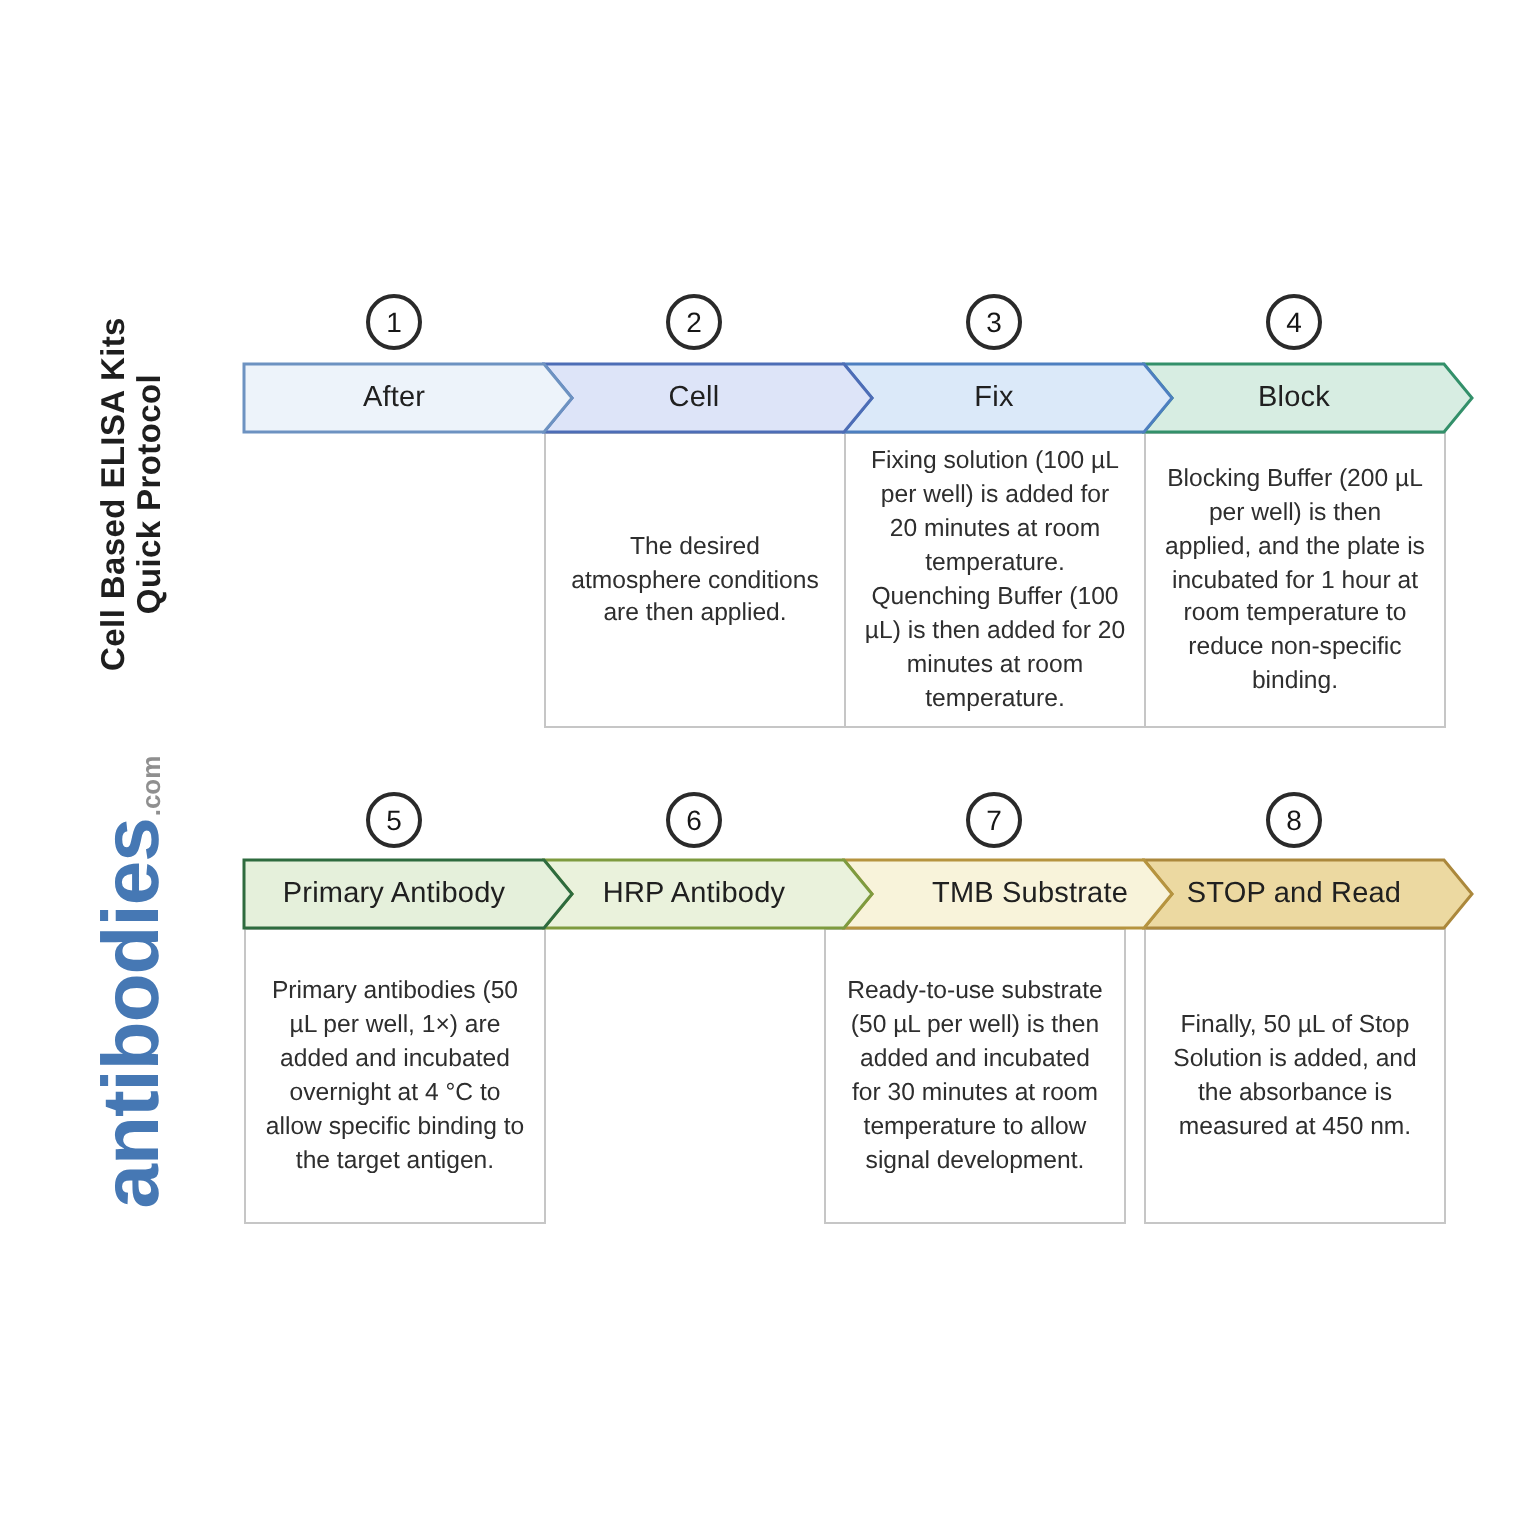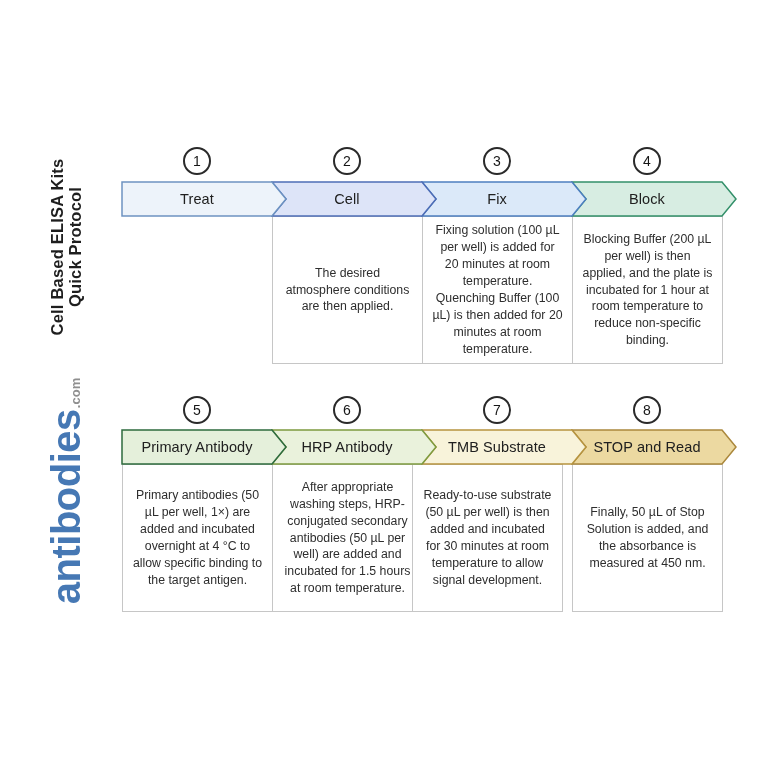--- a/index.html
+++ b/index.html
@@ -53,21 +53,21 @@
 
   <div class="brand">
     <span class="brand-word" style="color: rgb(70, 120, 180);">antibodies</span>
     <span class="brand-com" style="color: rgb(143, 143, 143);">.com</span>
   </div>
 
   <div class="num" style="left:183px;top:147px">1</div>
   <svg class="arrow z14" style="left:121px;top:181px" viewBox="0 0 166 36">
     <polygon points="1,1 151,1 165,18 151,35 1,35" stroke-width="1.5" fill="#edf3fa" stroke="#6d92c1"></polygon>
   </svg>
-  <div class="arrow-label" style="left:122px;top:182px">Treat</div>
+  <div class="arrow-label" style="left:122px;top:182px">After</div>
 
   <div class="num" style="left:333px;top:147px">2</div>
   <svg class="arrow z13" style="left:271px;top:181px" viewBox="0 0 166 36">
     <polygon points="1,1 151,1 165,18 151,35 1,35 15,18" stroke-width="1.5" fill="#dde4f8" stroke="#4d6db6"></polygon>
   </svg>
   <div class="arrow-label" style="left:272px;top:182px">Cell</div>
   <div class="desc-box" style="left:272px;top:216px">
     <span>The desired atmosphere conditions are then applied.</span>
   </div>
 
@@ -96,29 +96,26 @@
   <div class="arrow-label" style="left:122px;top:430px">Primary Antibody</div>
   <div class="desc-box" style="left:122px;top:464px">
     <span>Primary antibodies (50 µL per well, 1×) are added and incubated overnight at 4 °C to allow specific binding to the target antigen.</span>
   </div>
 
   <div class="num" style="left:333px;top:396px">6</div>
   <svg class="arrow z13" style="left:271px;top:429px" viewBox="0 0 166 36">
     <polygon points="1,1 151,1 165,18 151,35 1,35 15,18" stroke-width="1.5" fill="#eaf2dc" stroke="#7e9b3f"></polygon>
   </svg>
   <div class="arrow-label" style="left:272px;top:430px">HRP Antibody</div>
-  <div class="desc-box" style="left:272px;top:464px">
-    <span>After appropriate washing steps, HRP-conjugated secondary antibodies (50 µL per well) are added and incubated for 1.5 hours at room temperature.</span>
-  </div>
 
   <div class="num" style="left:483px;top:396px">7</div>
   <svg class="arrow z12" style="left:421px;top:429px" viewBox="0 0 166 36">
     <polygon points="1,1 151,1 165,18 151,35 1,35 15,18" stroke-width="1.5" fill="#f8f3da" stroke="#b6943f"></polygon>
   </svg>
-  <div class="arrow-label" style="left:422px;top:430px">TMB Substrate</div>
+  <div class="arrow-label" style="left:440px;top:430px">TMB Substrate</div>
   <div class="desc-box" style="left:412px;top:464px">
     <span>Ready-to-use substrate (50 µL per well) is then added and incubated for 30 minutes at room temperature to allow signal development.</span>
   </div>
 
   <div class="num" style="left:633px;top:396px">8</div>
   <svg class="arrow z11" style="left:571px;top:429px" viewBox="0 0 166 36">
     <polygon points="1,1 151,1 165,18 151,35 1,35 15,18" stroke-width="1.5" fill="#ecd9a1" stroke="#ab883c"></polygon>
   </svg>
   <div class="arrow-label" style="left:572px;top:430px">STOP and Read</div>
   <div class="desc-box" style="left:572px;top:464px">

